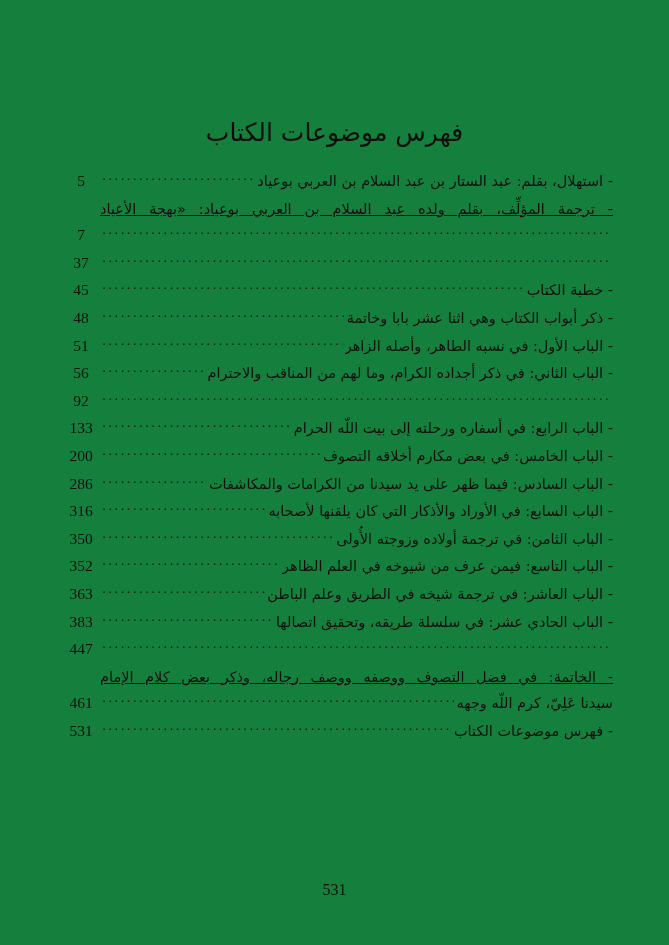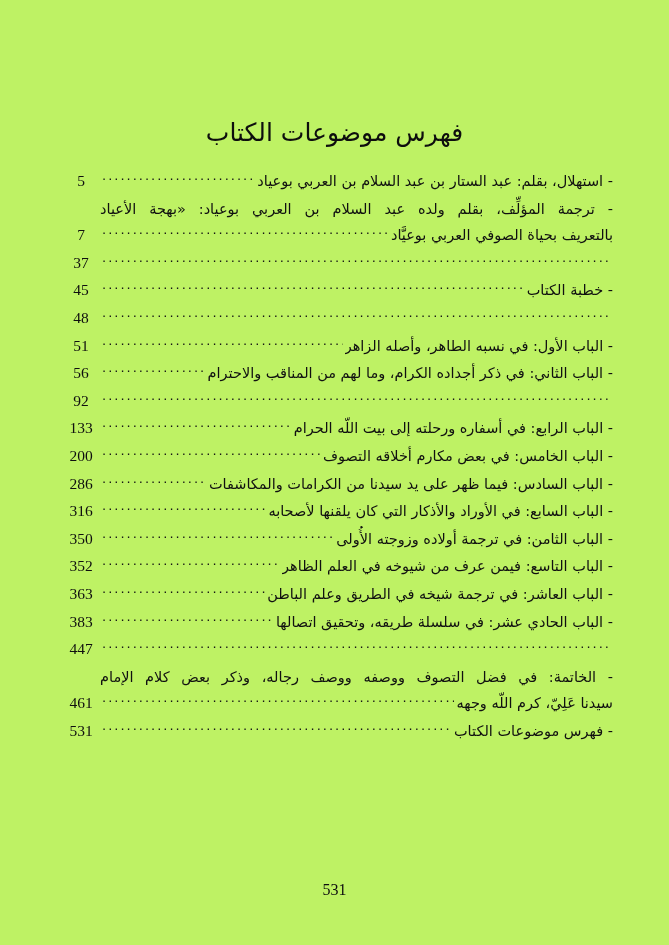--- a/index.html
+++ b/index.html
@@ -12,21 +12,21 @@
     height: 945px;
     position: relative;
     overflow: hidden;
     font-family: "DejaVu Sans", sans-serif;
     color: #111111;
   }
 
   .page {
     position: absolute;
     inset: 0;
-    background: #bef264;
+    background: #15803d;
     display: flex;
     flex-direction: column;
   }
 
   .page-title {
     position: absolute;
     top: 118px;
     left: 0;
     right: 0;
     text-align: center;
@@ -80,20 +80,21 @@
 
   
   .entry-line.nolead {
     justify-content: flex-start;
   }
   .entry-line.nolead .entry-text {
     flex: 1 1 auto;
     white-space: nowrap;
     text-align: justify;
     text-align-last: justify;
+    text-decoration: underline;
   }
 
   .leader {
     flex: 1 1 auto;
     min-width: 14px;
     position: relative;
     height: 1em;
     overflow: hidden;
     margin: 0 2px;
   }
@@ -154,40 +155,40 @@
           <span class="leader"></span>
           <span class="page-num">5</span>
         </div>
       </div>
       <div class="toc-entry">
         <div class="entry-line nolead">
           <span class="entry-text">- ترجمة المؤلِّف، بقلم ولده عبد السلام بن العربي بوعياد: «بهجة الأعياد</span>
           <span class="num-spacer"></span>
         </div>
         <div class="entry-line cont">
-          <span class="entry-text">بالتعريف بحياة الصوفي العربي بوعيَّاد</span>
           <span class="leader"></span>
           <span class="page-num">7</span>
         </div>
       </div>
       <div class="toc-entry">
         <div class="entry-line">
           <span class="leader"></span>
           <span class="page-num">37</span>
         </div>
       </div>
       <div class="toc-entry">
         <div class="entry-line">
           <span class="entry-text">- خطبة الكتاب</span>
           <span class="leader"></span>
           <span class="page-num">45</span>
         </div>
       </div>
       <div class="toc-entry">
         <div class="entry-line">
+          <span class="entry-text">- ذكر أبواب الكتاب وهي اثنا عشر بابا وخاتمة</span>
           <span class="leader"></span>
           <span class="page-num">48</span>
         </div>
       </div>
       <div class="toc-entry">
         <div class="entry-line">
           <span class="entry-text">- الباب الأول: في نسبه الطاهر، وأصله الزاهر</span>
           <span class="leader"></span>
           <span class="page-num">51</span>
         </div>

